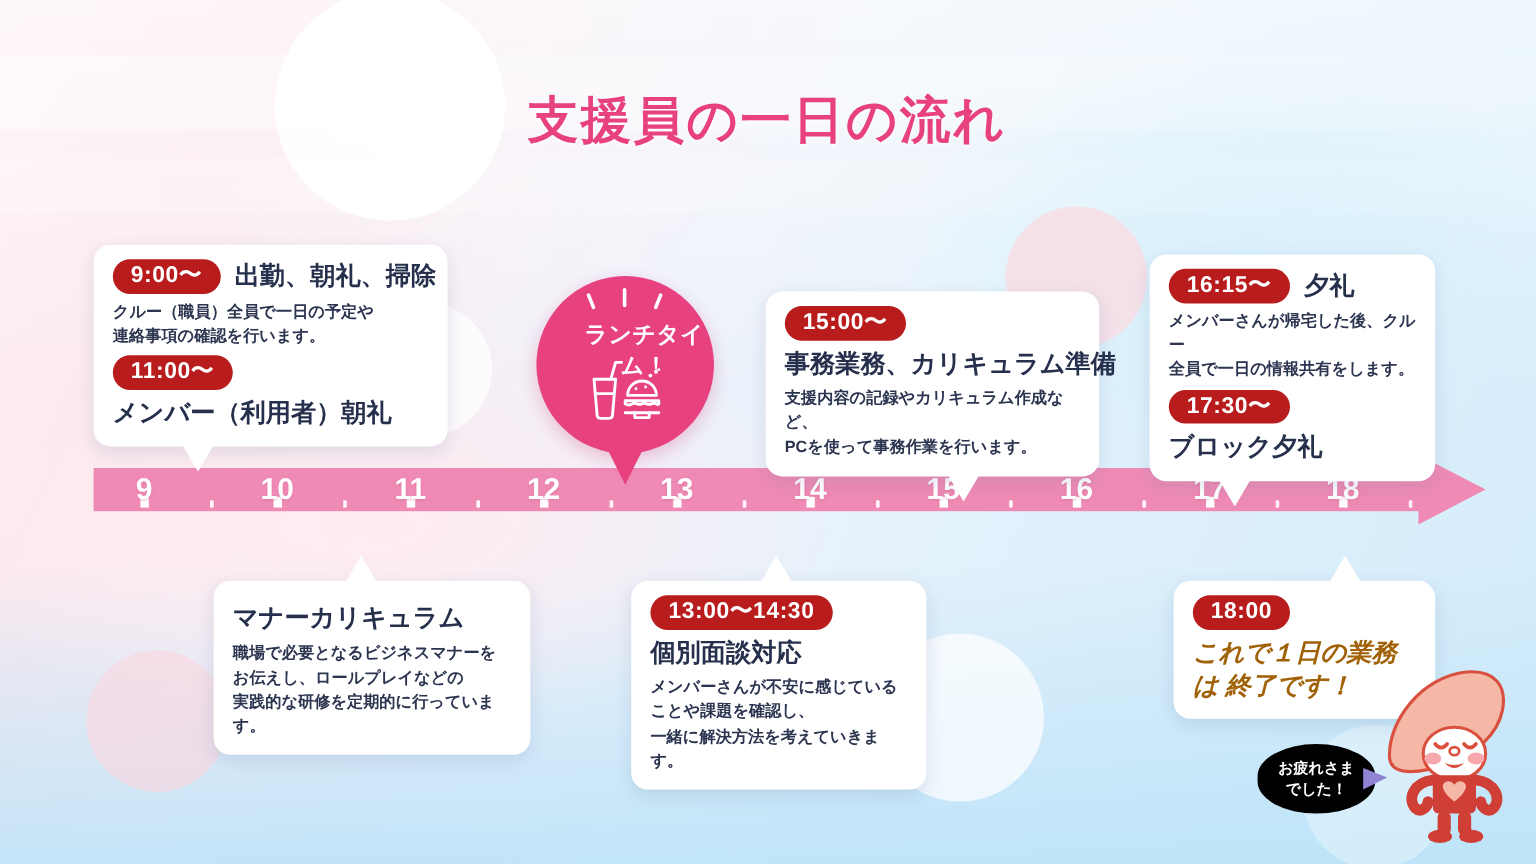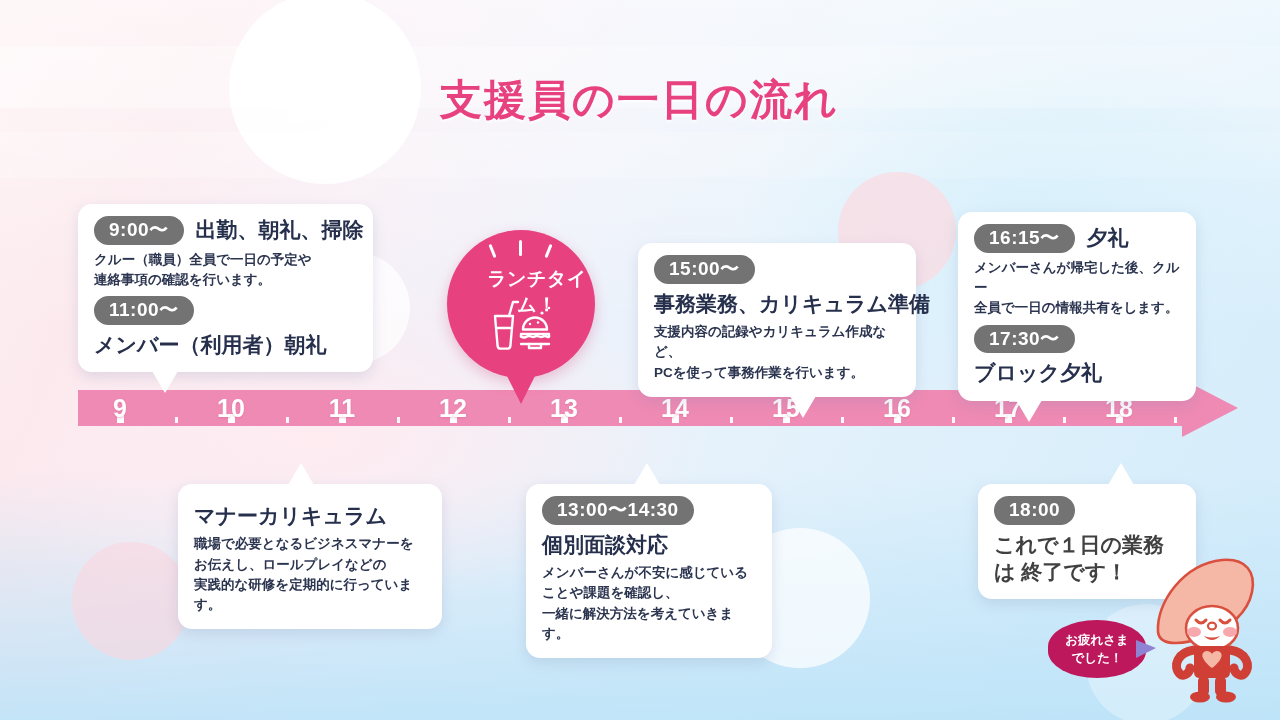--- a/index.html
+++ b/index.html
@@ -100,38 +100,38 @@
   }
   .tail-up{
     border-left:13px solid transparent;
     border-right:13px solid transparent;
     border-bottom:22px solid #fff;
     top:-21px;
   }
 
   .badge{
     display:inline-block;
-    background:#737373;color:#fff;
+    background:#b91c1c;color:#fff;
     border-radius:999px;
     padding:3px 15px 4px 15px;
     font-size:19px;font-weight:bold;
     letter-spacing:.5px;
     line-height:1.15;
     vertical-align:middle;
     white-space:nowrap;
   }
   .badge-row{display:flex;align-items:center;gap:12px;}
   .inline-head{
     font-size:21px;font-weight:bold;color:#26304d;white-space:nowrap;
   }
   .card-head{
     font-size:21px;font-weight:bold;color:#26304d;
     margin-top:6px;line-height:1.3;white-space:nowrap;
   }
-  .card-head.pink{color:#404040;white-space:normal;}
+  .card-head.pink{color:#a16207;white-space:normal;font-style:italic;}
   .card-body{
     font-size:13.5px;color:#2c3550;line-height:1.5;
     margin-top:5px;white-space:pre-line;font-weight:600;
   }
   .gap6{height:6px;}
 
   
   .lunch{
     position:absolute;left:447px;top:230px;
     width:148px;height:148px;border-radius:50%;
@@ -151,21 +151,21 @@
     font-size:19px;font-weight:bold;letter-spacing:.5px;margin-left:32px;
   }
   .spark{position:absolute;background:#fff;border-radius:2px;}
   .lunch-icon{position:absolute;left:50%;top:68px;transform:translateX(-50%);}
 
   
   .mascot{position:absolute;left:1150px;top:556px;width:110px;height:150px;}
   .mascot-bubble{
     position:absolute;left:1048px;top:620px;
     width:98px;height:58px;border-radius:50%/46%;
-    background:#be185d;
+    background:#000000;
   }
   .mascot-bubble-tail{
     position:absolute;right:-10px;top:20px;
     width:0;height:0;
     border-top:8px solid transparent;
     border-bottom:10px solid transparent;
     border-left:20px solid #8f83d4;
   }
   .mascot-bubble-text{
     position:absolute;inset:0;

